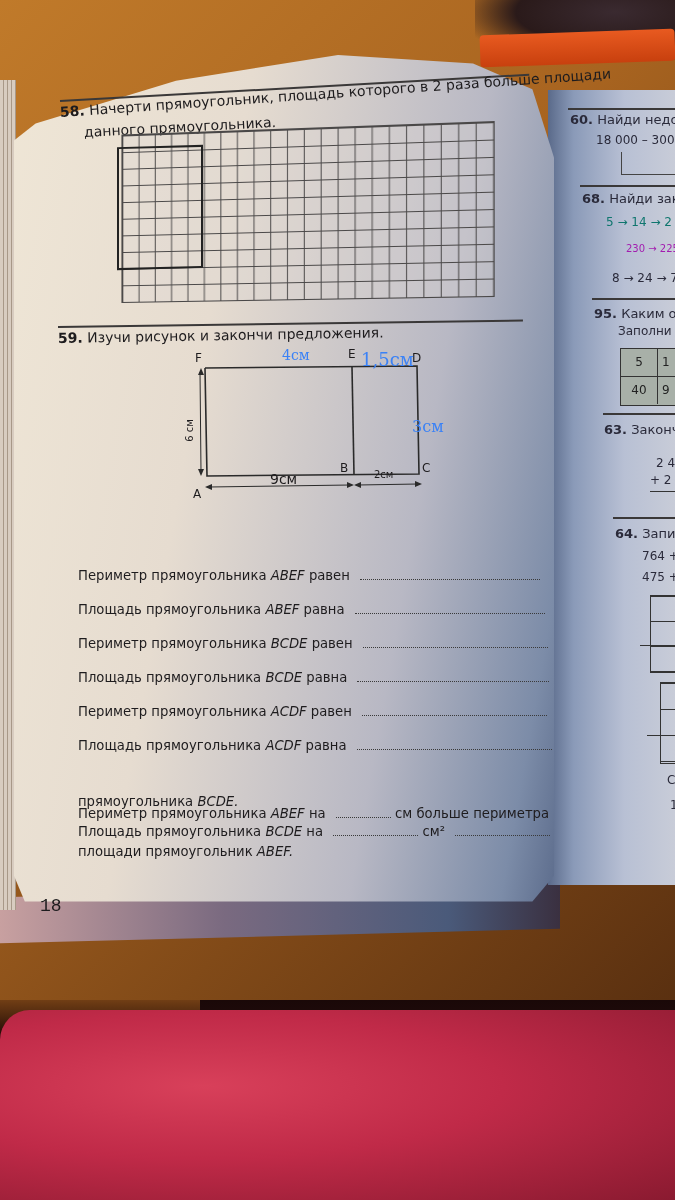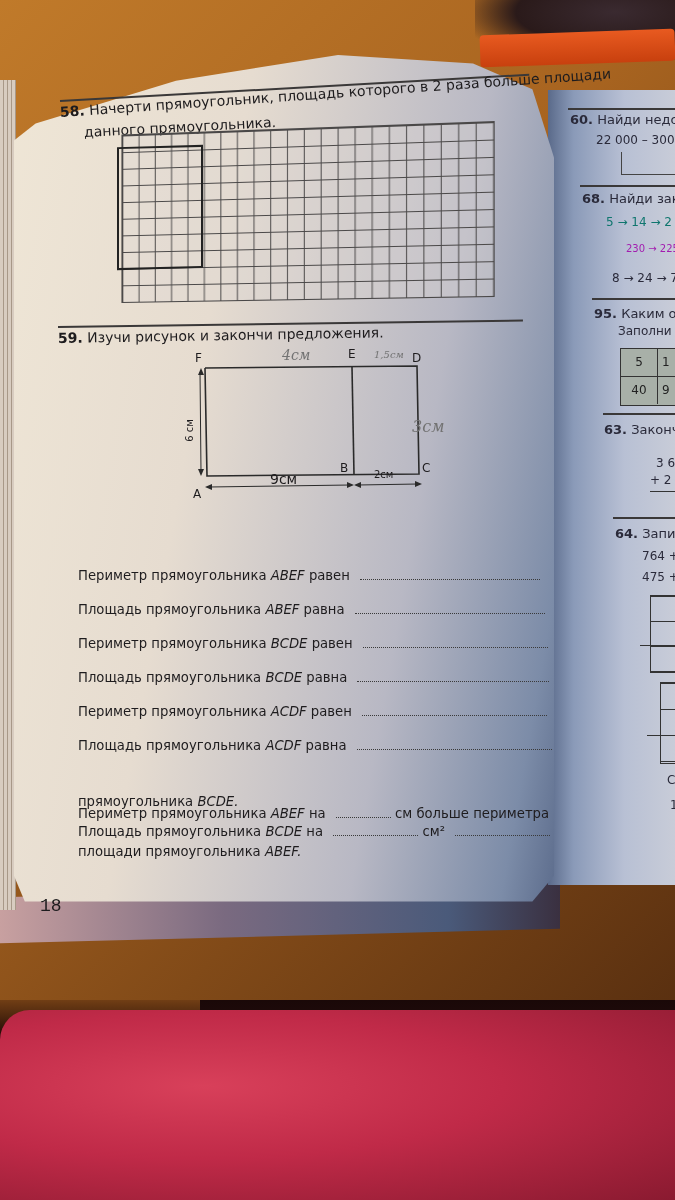--- a/index.html
+++ b/index.html
@@ -35,21 +35,21 @@
     background: linear-gradient(90deg, #5a6a8a 0%, #8a9ab8 20%, #b8c0d4 60%, #c8ccd8 100%);
   }
   .page-stack { position:absolute; left:0; top:80px; width:16px; height:830px;
     background: repeating-linear-gradient(90deg,#d8ccc0 0 3px,#a89888 3px 4px); }
 
   .rule { position:absolute; height:2px; background:#3a3838; transform-origin:left center; }
 
   .txt { position:absolute; color:#1e1c1e; white-space:nowrap; }
   .num { font-weight:bold; }
   .it { font-style:italic; }
-  .hand { font-family:"DejaVu Serif", serif; font-style:italic; color:#737373; }
+  .hand { font-family:"DejaVu Serif", serif; color:#3b82f6; }
 
   .grid { position:absolute; left:117px; top:128px; width:372px; height:170px;
     background-color: rgba(220,216,212,0.35);
     background-image:
       linear-gradient(#4a4848 1px, transparent 1px),
       linear-gradient(90deg, #4a4848 1px, transparent 1px);
     background-size: 16.9px 17px;
     border:1px solid #4a4848;
     transform: perspective(600px) rotateY(-4deg) skewY(-1.5deg);
   }
@@ -112,21 +112,21 @@
   <span class="txt" style="left:5px;top:6px;font-size:12px;">F</span>
   <span class="txt" style="left:158px;top:2px;font-size:12px;">E</span>
   <span class="txt" style="left:222px;top:6px;font-size:12px;">D</span>
   <span class="txt" style="left:150px;top:116px;font-size:12px;">B</span>
   <span class="txt" style="left:232px;top:116px;font-size:12px;">C</span>
   <span class="txt" style="left:3px;top:142px;font-size:12px;">A</span>
   <span class="txt" style="left:-12px;top:80px;font-size:10px;transform:rotate(-90deg);">6 см</span>
   <span class="txt" style="left:80px;top:126px;font-size:14px;">9см</span>
   <span class="txt" style="left:184px;top:124px;font-size:10px;">2см</span>
   <span class="txt hand" style="left:92px;top:2px;font-size:14px;">4см</span>
-  <span class="txt hand" style="left:184px;top:4px;font-size:10px;">1,5см</span>
+  <span class="txt hand" style="left:171px;top:4px;font-size:18px;">1,5см</span>
   <span class="txt hand" style="left:222px;top:72px;font-size:16px;">3см</span>
 </div>
 
 <div class="sentence" style="top:528px;">
   <span>Периметр прямоугольника</span>
   <span class="it">ABEF</span>
   <span>равен</span>
   <span class="dots" style="width:180px;"></span>
 </div>
 <div class="sentence" style="top:562px;">
@@ -173,32 +173,32 @@
 </div>
 <div class="sentence" style="top:784px;">
   <span>Площадь прямоугольника</span>
   <span class="it">BCDE</span>
   <span>на</span>
   <span class="dots" style="width:85px;"></span>
   <span>см²</span>
   <span class="dots" style="width:95px;"></span>
 </div>
 <div class="sentence" style="top:804px;">
-  <span>площади прямоугольника</span>
+  <span>площади прямоугольник</span>
   <span class="it">ABEF.</span>
 </div>
 
 <div class="txt" style="left:40px;top:896px;font-size:18px;font-family:Liberation Mono, monospace;">18</div>
 
 <div class="rule" style="left:568px;top:108px;width:110px;height:1.5px;"></div>
 <div class="txt" style="left:570px;top:112px;font-size:13px;color:#2a2a3a;">
   <span class="num">60.</span>
   <span>Найди недост</span>
 </div>
-<div class="txt" style="left:596px;top:133px;font-size:12px;color:#2a2a3a;">22 000 – 300</div>
+<div class="txt" style="left:596px;top:133px;font-size:12px;color:#2a2a3a;">18 000 – 300</div>
 <div style="position:absolute;left:621px;top:152px;width:54px;height:22px;border-left:1px solid #444;border-bottom:1px solid #444;"></div>
 
 <div class="rule" style="left:580px;top:185px;width:95px;height:1.5px;"></div>
 <div class="txt" style="left:582px;top:191px;font-size:13px;color:#2a2a3a;">
   <span class="num">68.</span>
   <span>Найди зако</span>
 </div>
 <div class="txt" style="left:606px;top:215px;font-size:12px;color:#0f766e;">5 → 14 → 2</div>
 <div class="txt" style="left:626px;top:243px;font-size:10px;color:#a21caf;">230 → 225</div>
 <div class="txt" style="left:612px;top:271px;font-size:12px;color:#2a2a3a;">8 → 24 → 7</div>
@@ -214,21 +214,21 @@
   <div style="position:absolute;left:37px;top:0;width:23px;height:27px;border-bottom:1px solid #333;font-size:12px;line-height:27px;padding-left:4px;color:#222;">1</div>
   <div style="position:absolute;left:0;top:28px;width:36px;height:27px;border-right:1px solid #333;text-align:center;font-size:12px;line-height:27px;color:#222;">40</div>
   <div style="position:absolute;left:37px;top:28px;width:23px;height:27px;font-size:12px;line-height:27px;padding-left:4px;color:#222;">9</div>
 </div>
 
 <div class="rule" style="left:603px;top:413px;width:72px;height:1.5px;"></div>
 <div class="txt" style="left:604px;top:422px;font-size:13px;color:#2a2a3a;">
   <span class="num">63.</span>
   <span>Законч</span>
 </div>
-<div class="txt" style="left:656px;top:456px;font-size:12px;color:#2a2a3a;">3 6</div>
+<div class="txt" style="left:656px;top:456px;font-size:12px;color:#2a2a3a;">2 4</div>
 <div class="txt" style="left:650px;top:473px;font-size:12px;color:#2a2a3a;">+ 2</div>
 <div style="position:absolute;left:650px;top:491px;width:25px;height:1px;background:#333;"></div>
 
 <div class="rule" style="left:613px;top:517px;width:62px;height:1.5px;"></div>
 <div class="txt" style="left:615px;top:526px;font-size:13px;color:#2a2a3a;">
   <span class="num">64.</span>
   <span>Запиш</span>
 </div>
 <div class="txt" style="left:642px;top:549px;font-size:12px;color:#2a2a3a;">764 +</div>
 <div class="txt" style="left:642px;top:570px;font-size:12px;color:#2a2a3a;">475 +</div>

